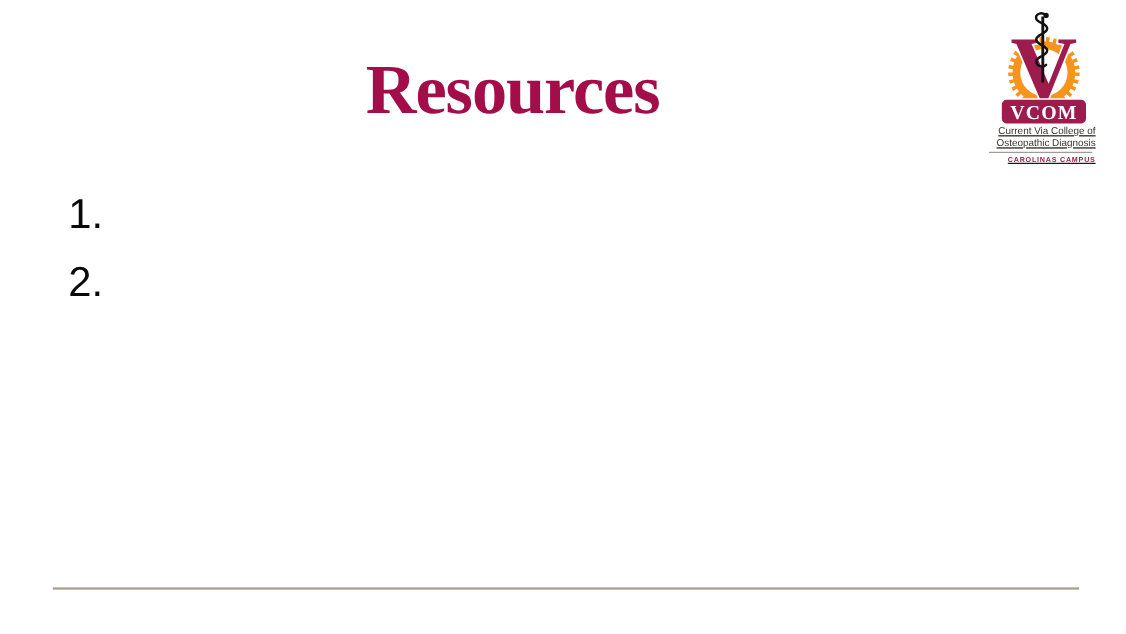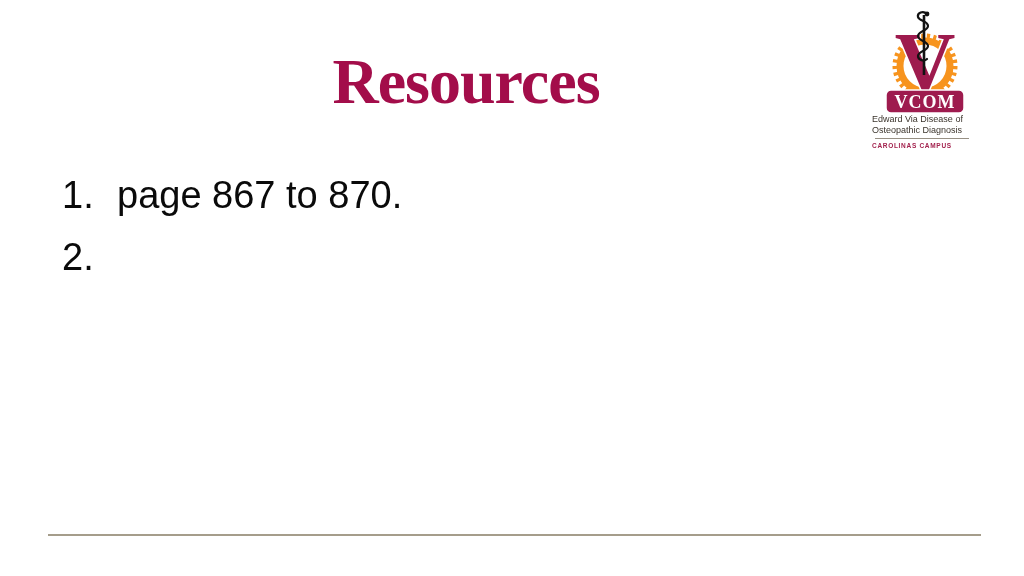--- a/index.html
+++ b/index.html
@@ -21,21 +21,21 @@
   .ref-item{display:flex;margin-bottom:15px;}
   .ref-num{width:55px;flex:0 0 55px;}
   .ref-lines{flex:1;}
   
   .footer-rule{
     position:absolute;left:48px;top:534px;width:933px;height:2px;
     background:#A59D8B;
   }
   
   .logo{
-    position:absolute;left:872px;top:6px;width:100px;text-align:left;
+    position:absolute;left:896px;top:6px;width:100px;text-align:right;text-decoration:underline;
   }
   .logo-emblem{display:block;margin:0 auto;}
   .logo-name{
     font-size:9px;line-height:10.5px;color:#3b342c;margin-top:-2px;
     letter-spacing:0;white-space:nowrap;
   }
   .logo-divider{height:1px;background:#979084;margin:3px 3px 0 3px;}
   .logo-campus{
     margin-top:3px;font-size:6.5px;font-weight:bold;letter-spacing:0.7px;
     color:#A3224E;white-space:nowrap;
@@ -43,21 +43,20 @@
 </style>
 </head>
 <body>
 
 <div class="slide-title">Resources</div>
 
 <div class="ref-list">
   <div class="ref-item">
     <div class="ref-num">1.</div>
     <div class="ref-lines">
-      <div>page 867 to 870.</div>
     </div>
   </div>
   <div class="ref-item">
     <div class="ref-num">2.</div>
     <div class="ref-lines">
     </div>
   </div>
 </div>
 
 <div class="logo">
@@ -71,20 +70,20 @@
     <g>
       <line x1="52" y1="9" x2="52" y2="69" stroke="#121212" stroke-width="2.6"></line>
       <circle cx="55" cy="8" r="2.4" fill="#121212"></circle>
       <path d="M55,8 c-4,-4 -10,-1 -9,3 c1,4 10,4 10,9 c0,5 -10,5 -10,10 c0,5 10,5 10,10 c0,5 -10,5 -10,10 c0,4 6,6 9,3" fill="none" stroke="#121212" stroke-width="2.2" stroke-linecap="round"></path>
     </g>
 
     <rect x="14" y="84" width="78" height="23" rx="5" fill="#9E1B4E" stroke="#ffffff" stroke-width="1.5"></rect>
     <text x="53" y="102" text-anchor="middle" font-family="Liberation Serif, serif" font-weight="bold" font-size="18" letter-spacing="1" fill="#ffffff">VCOM</text>
   </svg>
   <div class="logo-name">
-    <div>Edward Via Disease of</div>
+    <div>Current Via College of</div>
     <div>Osteopathic Diagnosis</div>
   </div>
   <div class="logo-divider"></div>
   <div class="logo-campus">CAROLINAS CAMPUS</div>
 </div>
 
 <div class="footer-rule"></div>
 
 </body></html>

